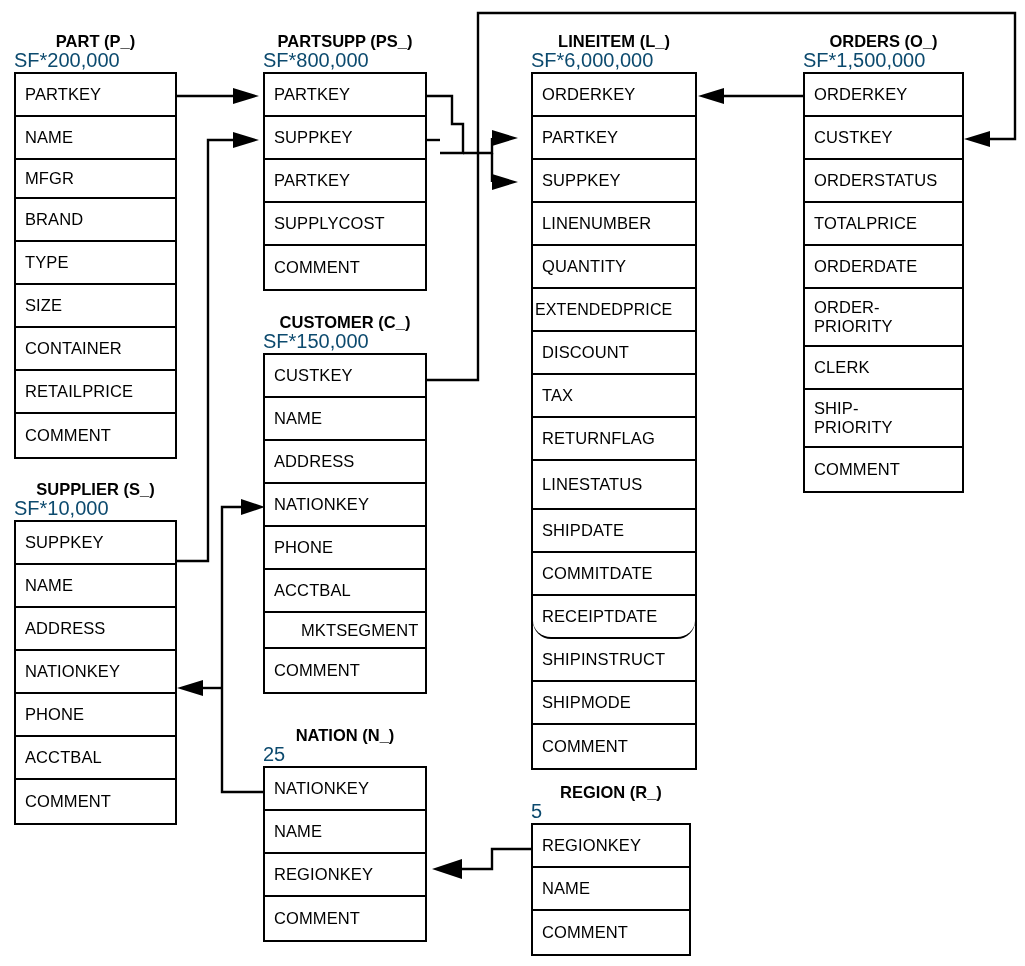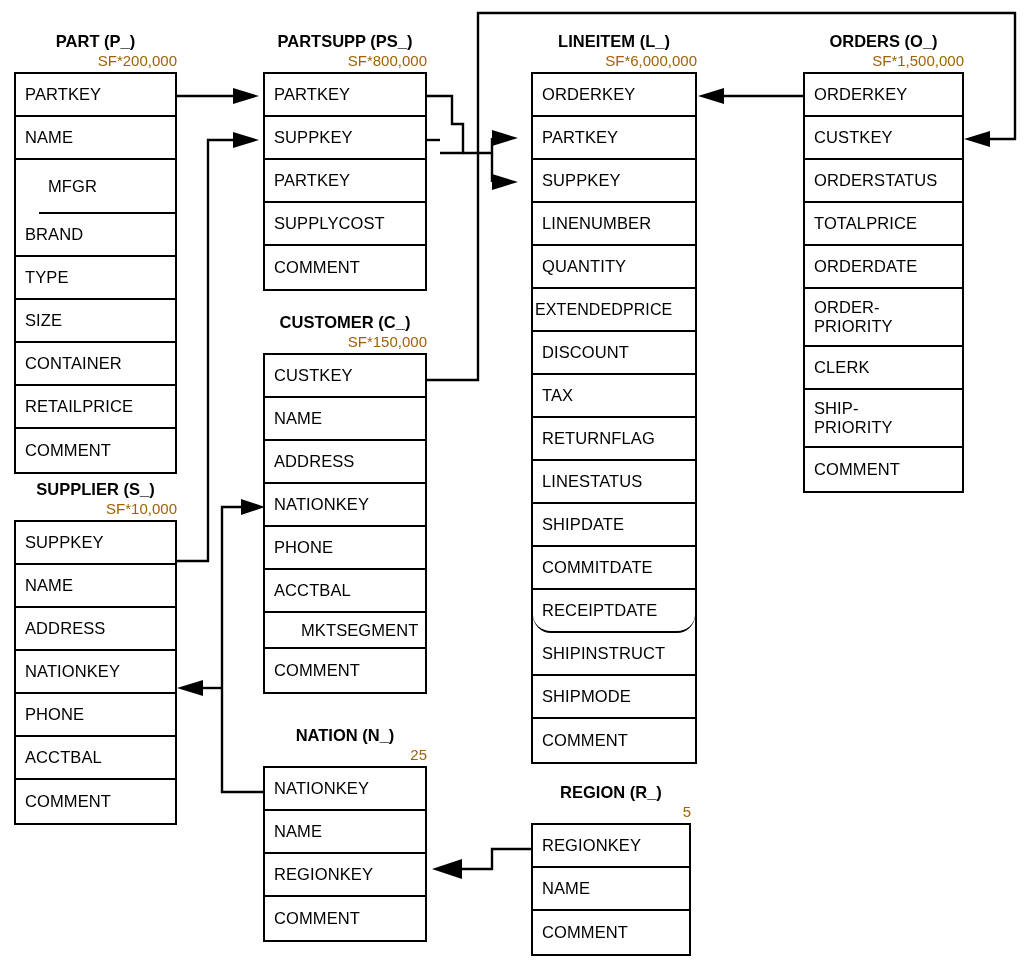--- a/index.html
+++ b/index.html
@@ -21,23 +21,23 @@
   }
   .entity-title {
     font-weight: bold;
     font-size: 16.5px;
     color: #000;
     text-align: center;
     line-height: 20px;
     white-space: nowrap;
   }
   .entity-card {
-    font-size: 15px;
-    color: #a16207;
-    text-align: right;
+    font-size: 20px;
+    color: #0c4a6e;
+    text-align: left;
     line-height: 19px;
     white-space: nowrap;
   }
   .entity-box {
     border: 2px solid #000;
     border-top: 2px solid #000;
     background: #fff;
     box-sizing: border-box;
     margin-top: 2px;
   }
@@ -126,21 +126,21 @@
       <polygon points="462,859 432,869 462,879"></polygon>
     </g>
   </svg>
 
   <div class="entity" style="left:14px; top:31px; width:163px;">
     <div class="entity-title">PART (P_)</div>
     <div class="entity-card">SF*200,000</div>
     <div class="entity-box">
       <div class="field" style="height:43px;">PARTKEY</div>
       <div class="field" style="height:43px;">NAME</div>
-      <div class="field" style="height:54px;margin-left:23px;">MFGR</div>
+      <div class="field" style="height:39px;">MFGR</div>
       <div class="field" style="height:43px;">BRAND</div>
       <div class="field" style="height:43px;">TYPE</div>
       <div class="field" style="height:43px;">SIZE</div>
       <div class="field" style="height:43px;">CONTAINER</div>
       <div class="field" style="height:43px;">RETAILPRICE</div>
       <div class="field" style="height:43px;">COMMENT</div>
     </div>
   </div>
 
   <div class="entity" style="left:14px; top:479px; width:163px;">
@@ -201,21 +201,21 @@
     <div class="entity-box">
       <div class="field" style="height:43px;">ORDERKEY</div>
       <div class="field" style="height:43px;">PARTKEY</div>
       <div class="field" style="height:43px;">SUPPKEY</div>
       <div class="field" style="height:43px;">LINENUMBER</div>
       <div class="field" style="height:43px;">QUANTITY</div>
       <div class="field" style="height:43px; padding:12px 2px; font-size:16px;">EXTENDEDPRICE</div>
       <div class="field" style="height:43px;">DISCOUNT</div>
       <div class="field" style="height:43px;">TAX</div>
       <div class="field" style="height:43px;">RETURNFLAG</div>
-      <div class="field" style="height:43px;">LINESTATUS</div>
+      <div class="field" style="height:49px;">LINESTATUS</div>
       <div class="field" style="height:43px;">SHIPDATE</div>
       <div class="field" style="height:43px;">COMMITDATE</div>
       <div class="field" style="height:43px;border-radius:18px;">RECEIPTDATE</div>
       <div class="field" style="height:43px;">SHIPINSTRUCT</div>
       <div class="field" style="height:43px;">SHIPMODE</div>
       <div class="field" style="height:43px;">COMMENT</div>
     </div>
   </div>
 
   <div class="entity" style="left:803px; top:31px; width:161px;">

